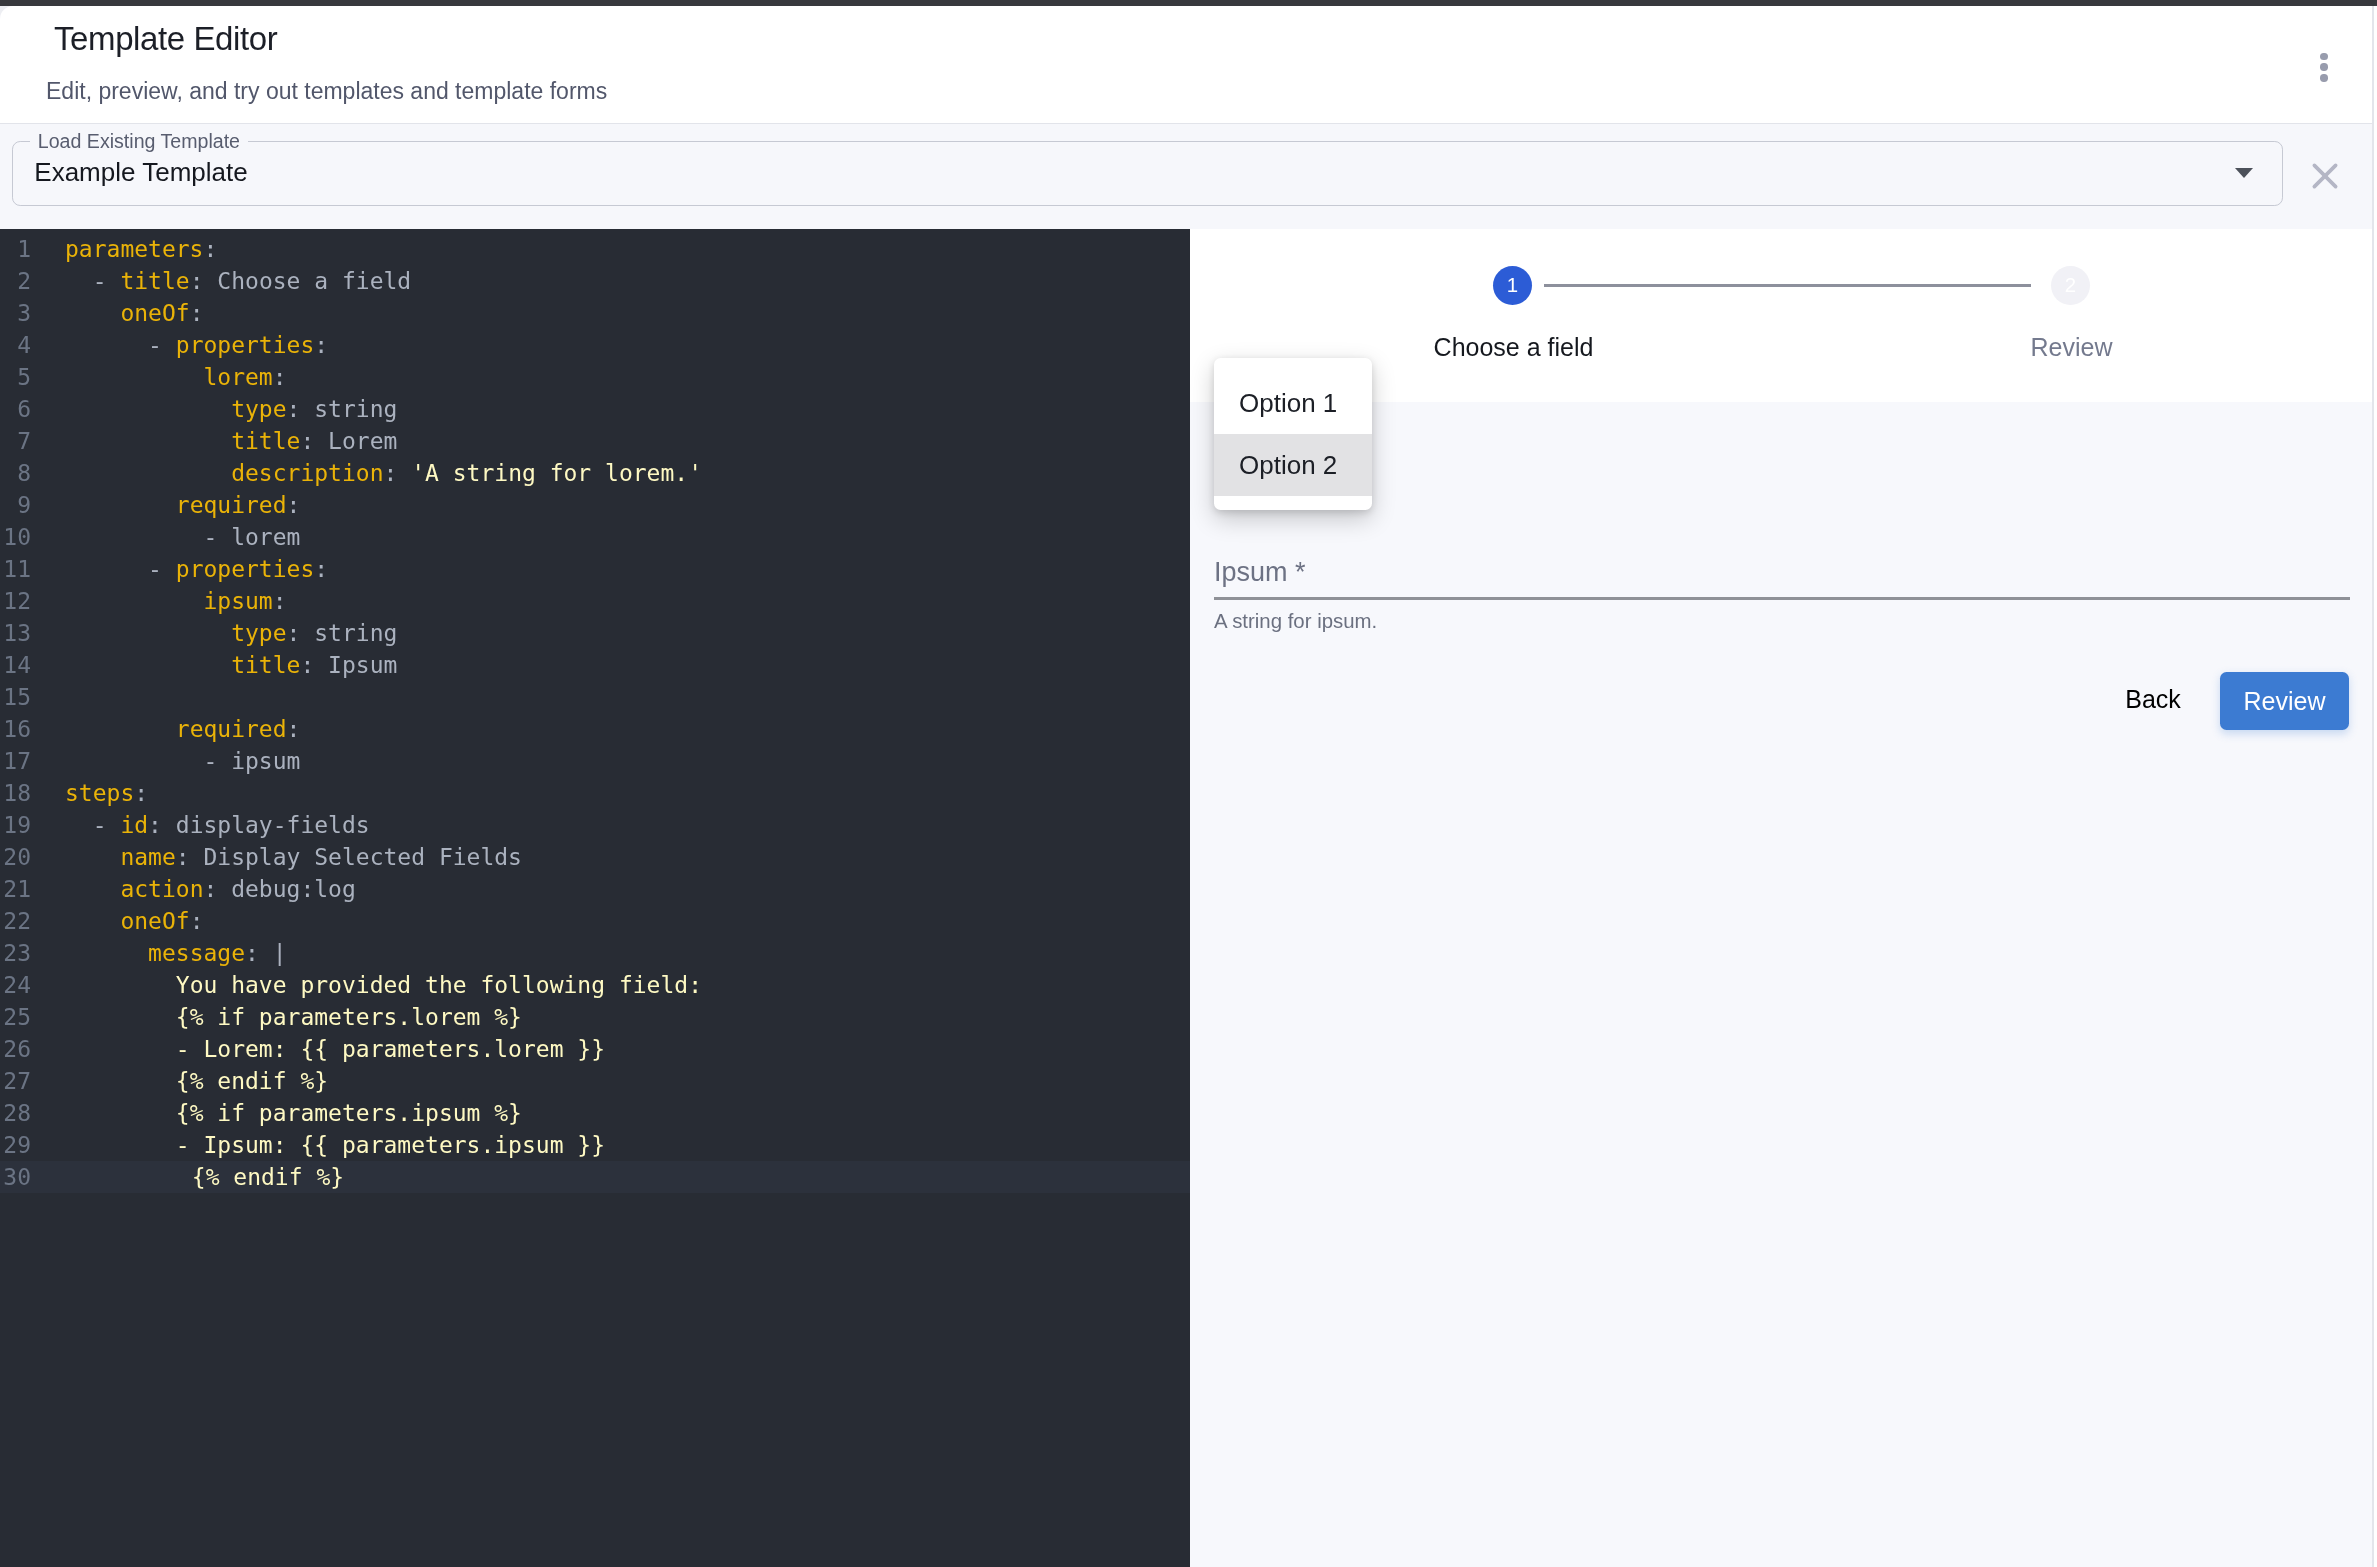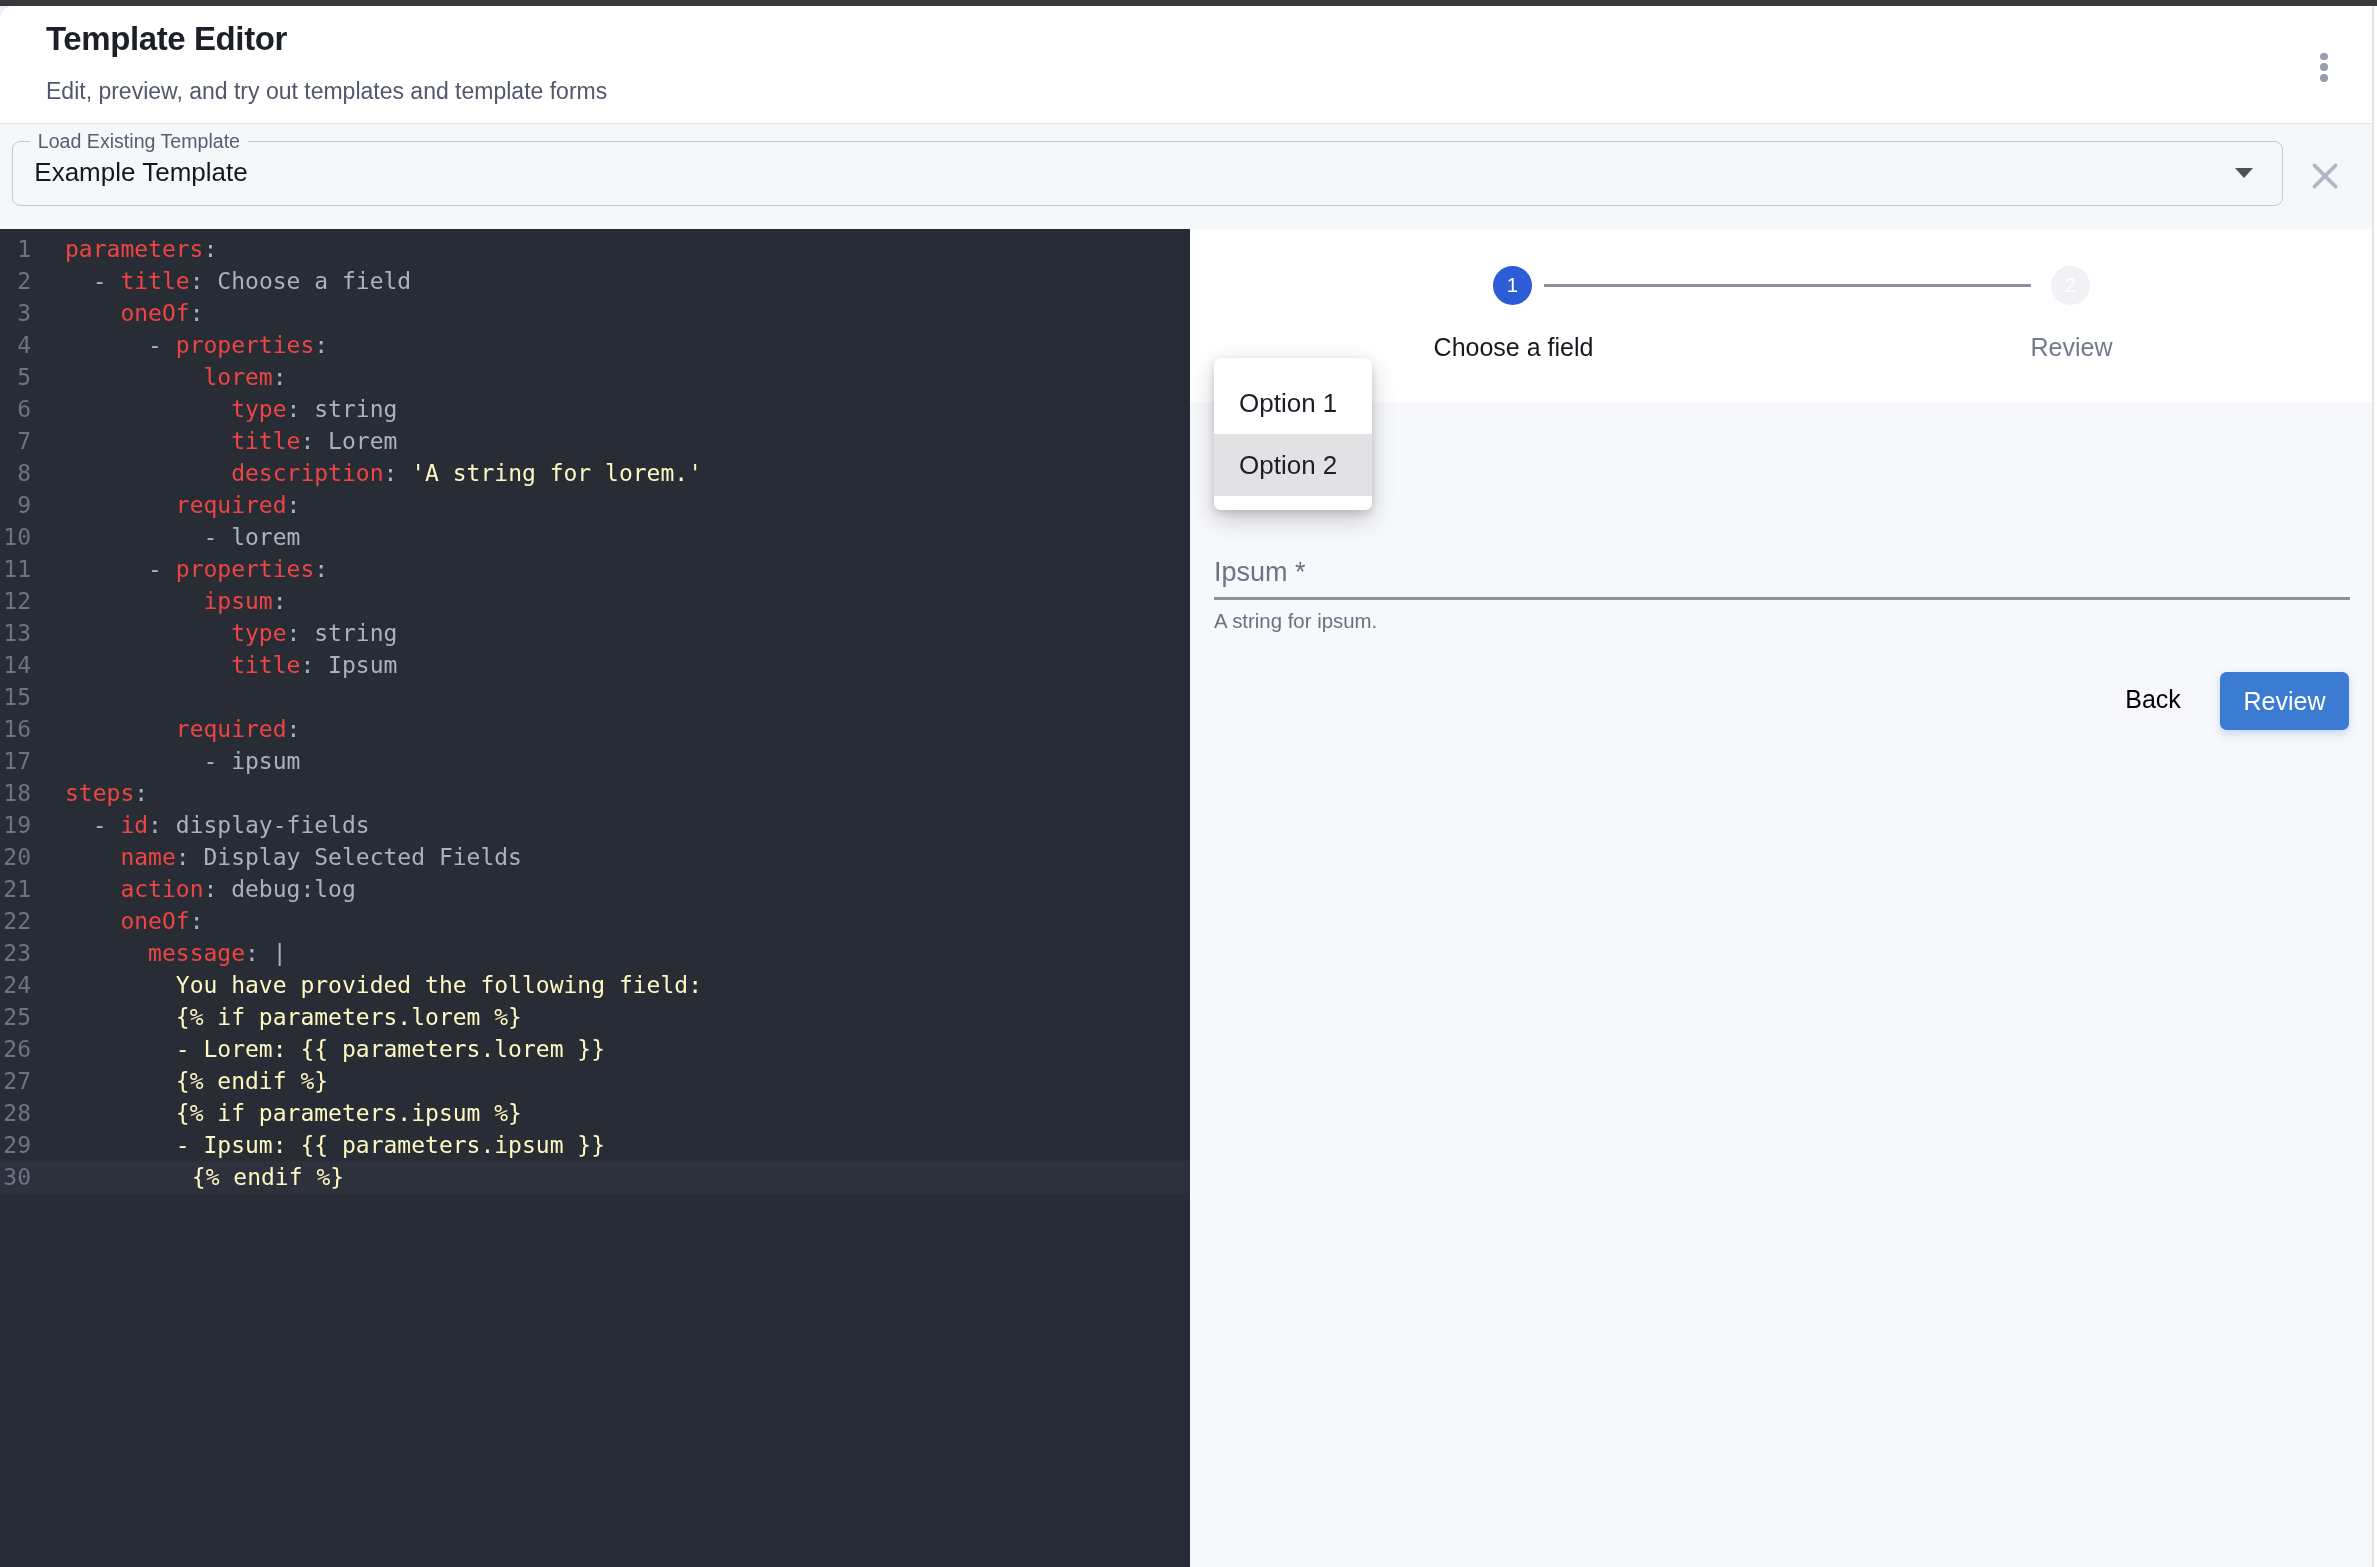--- a/index.html
+++ b/index.html
@@ -7,21 +7,21 @@
         font-family:"Liberation Sans",sans-serif;background:#edeef2;}
 
   
   .top-strip{position:absolute;left:0;top:0;width:2377px;height:5.7px;background:#38393d;z-index:9;}
   .right-edge{position:absolute;right:3.3px;top:5.7px;bottom:0;width:1.6px;background:#e3e5eb;z-index:8;}
   .right-fill{position:absolute;right:0;top:5.7px;bottom:0;width:3.3px;background:#ffffff;z-index:7;}
 
   
   .header{position:absolute;left:0;top:5.7px;width:2377px;height:117px;background:#ffffff;
           border-top-left-radius:13px;border-bottom:1.6px solid #e2e4ea;z-index:2;}
-  .page-title{position:absolute;left:46px;top:14.7px;margin:0;font-size:33px;font-weight:700;
+  .page-title{position:absolute;left:54px;top:14.7px;margin:0;font-size:33px;font-weight:400;
               color:#1c1f27;letter-spacing:-0.4px;}
   .page-subtitle{position:absolute;left:46px;top:72px;margin:0;font-size:23px;color:#52576b;}
   .kebab{position:absolute;left:2302px;top:36px;width:44px;height:51px;background:none;border:none;
          display:flex;flex-direction:column;align-items:center;justify-content:center;gap:3.3px;cursor:pointer;}
   .kebab .dot{width:7.4px;height:7.4px;border-radius:50%;background:#989cad;}
 
   
   .load-bar{position:absolute;left:0;top:123px;width:2377px;height:106px;background:#f6f7fb;
             border-bottom:0.8px solid #e9ebf0;z-index:1;}
   .select-field{position:absolute;left:12.3px;top:18px;width:2271px;height:65px;
@@ -37,21 +37,21 @@
 
   
   .editor{position:absolute;left:0;top:229px;width:1190px;height:1338px;background:#282c34;
           z-index:3;cursor:text;}
   .code-lines{padding-top:4.1px;font-family:"DejaVu Sans Mono",monospace;font-size:23px;
               line-height:32px;}
   .cm-line{display:flex;height:32px;white-space:pre;}
   .cm-line.active{background:#2c313c;gap:16px;}
   .ln{display:inline-block;width:31px;text-align:right;color:#6b7484;flex:0 0 31px;}
   .cm-code{margin-left:34px;}
-  .tk{color:#ef4444;}  
+  .tk{color:#eab308;}  
   .tp{color:#abb2bf;}  
   .ts{color:#fef9c3;}  
 
   
   .stepper-band{position:absolute;left:1190px;top:229px;width:1188px;height:173px;background:#ffffff;z-index:1;}
   .form-bg{position:absolute;left:1190px;top:402px;width:1188px;height:1165px;background:#f7f8fc;z-index:1;}
 
   .step-circle{position:absolute;width:39px;height:39px;border-radius:50%;
                display:flex;align-items:center;justify-content:center;
                font-size:20.4px;z-index:2;}

